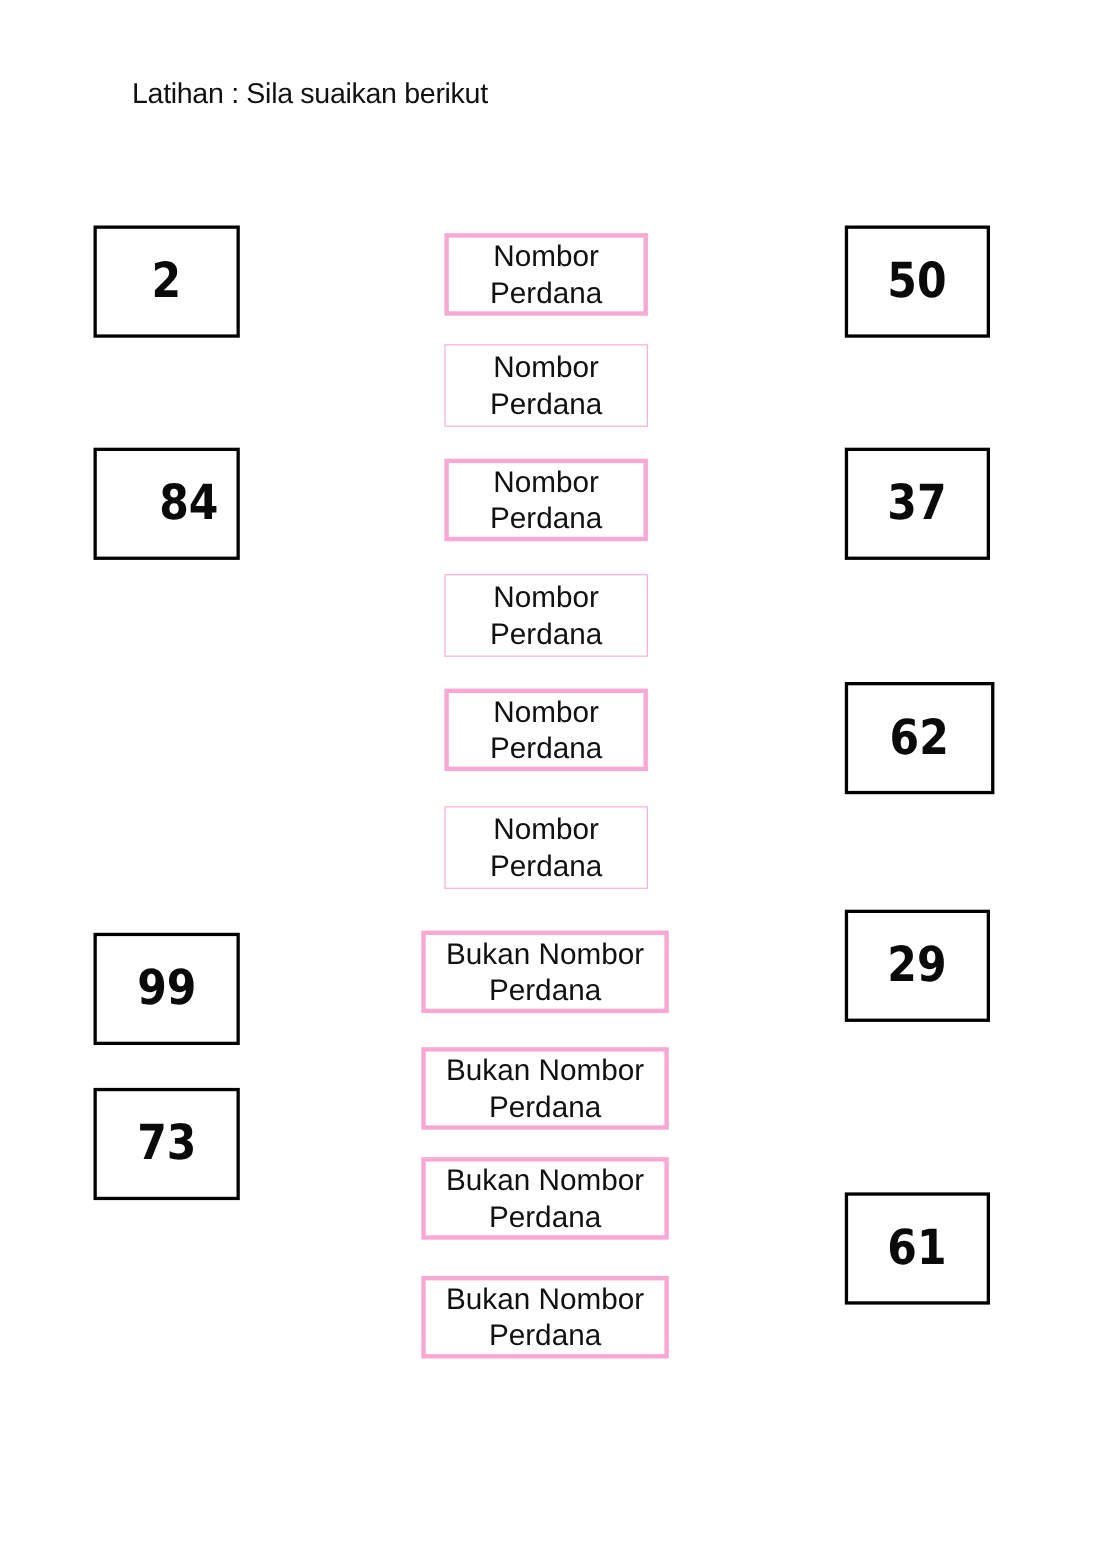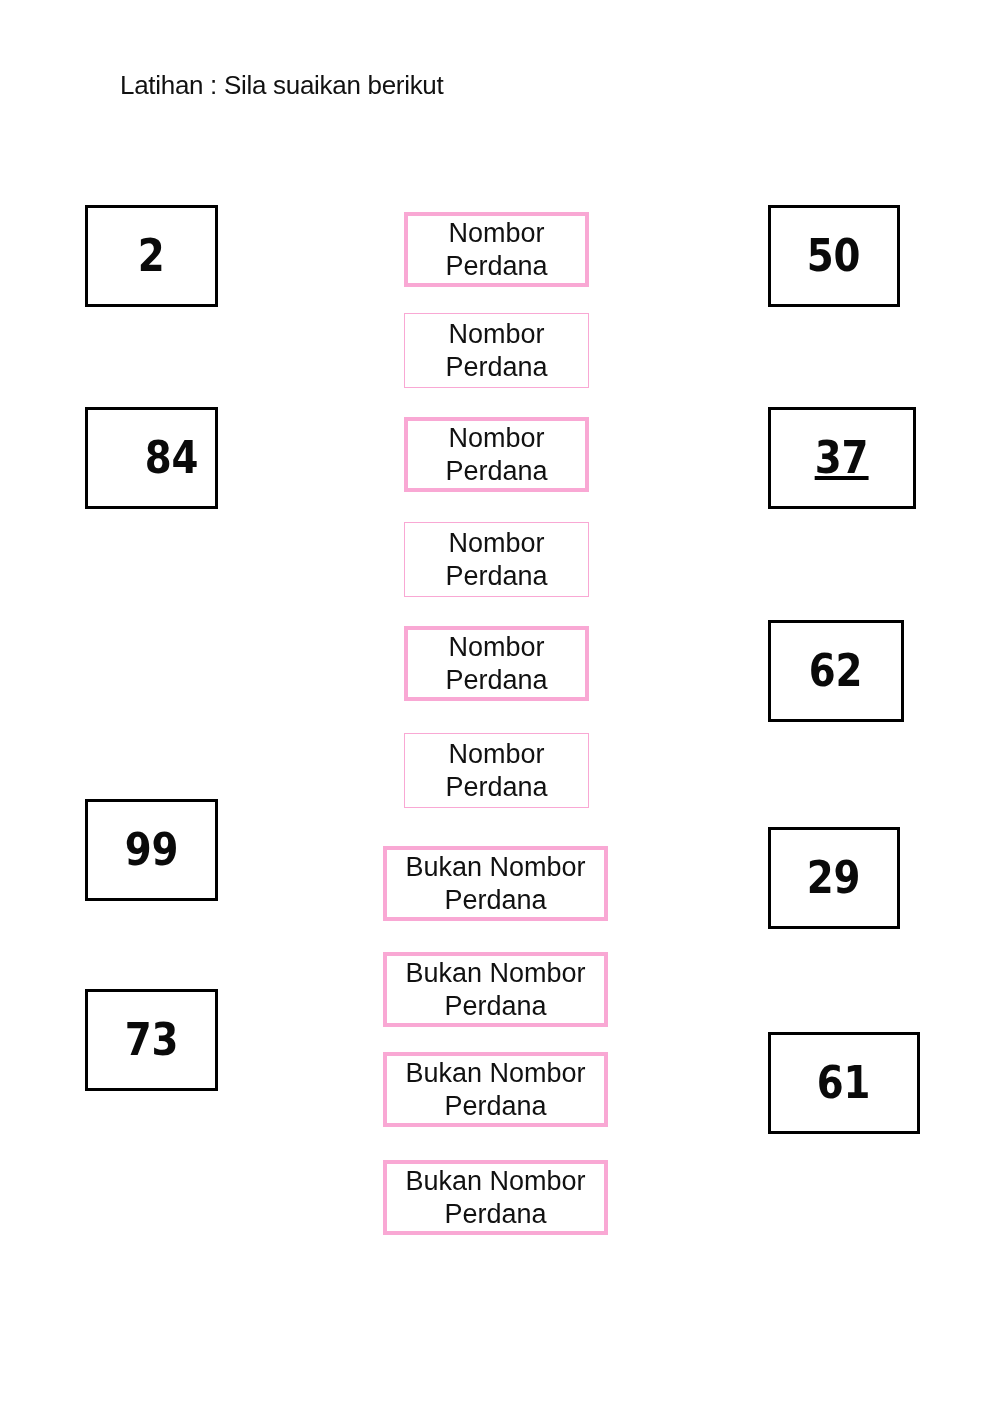--- a/index.html
+++ b/index.html
@@ -72,40 +72,40 @@
 <div class="page">
 
   <div class="title">Latihan : Sila suaikan berikut</div>
 
   <div class="num-box" style="left:85px; top:205px;">
     <span class="num">2</span>
   </div>
   <div class="num-box" style="left:85px; top:407px;padding-left:40px;">
     <span class="num">84</span>
   </div>
-  <div class="num-box" style="left:85px; top:799px;">
+  <div class="num-box" style="left:85px; top:848px;">
     <span class="num">99</span>
   </div>
   <div class="num-box" style="left:85px; top:989px;">
     <span class="num">73</span>
   </div>
 
   <div class="num-box" style="left:768px; top:205px; width:132px;">
     <span class="num">50</span>
   </div>
-  <div class="num-box" style="left:768px; top:407px; width:148px;text-decoration:underline;">
+  <div class="num-box" style="left:768px; top:407px; width:132px;">
     <span class="num">37</span>
   </div>
   <div class="num-box" style="left:768px; top:620px; width:136px;">
     <span class="num">62</span>
   </div>
   <div class="num-box" style="left:768px; top:827px; width:132px;">
     <span class="num">29</span>
   </div>
-  <div class="num-box" style="left:768px; top:1032px; width:152px;">
+  <div class="num-box" style="left:768px; top:1084px; width:132px;">
     <span class="num">61</span>
   </div>
 
   <div class="label-box prime" style="top:212px;">
     <span class="line">Nombor</span>
     <span class="line">Perdana</span>
   </div>
   <div class="label-box prime thin" style="top:313px;">
     <span class="line">Nombor</span>
     <span class="line">Perdana</span>

